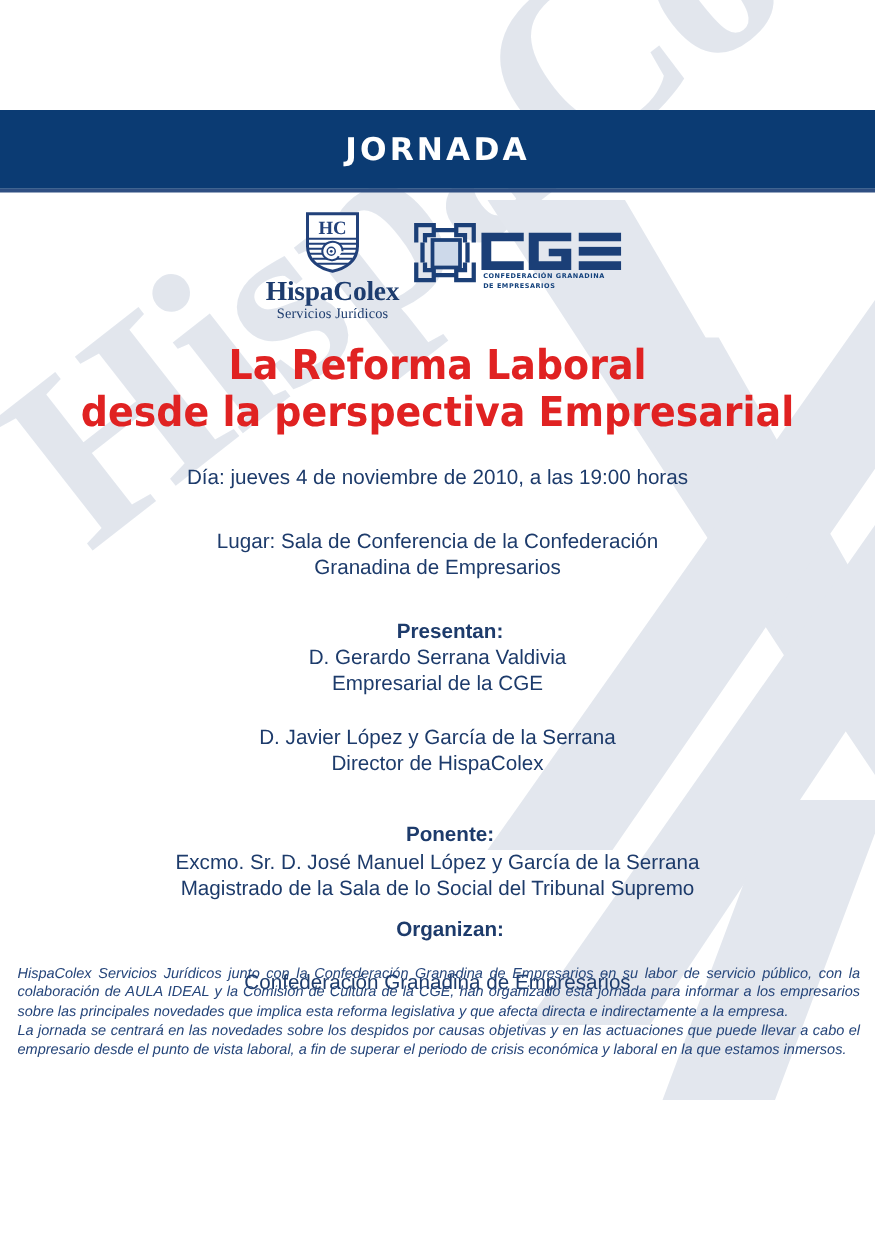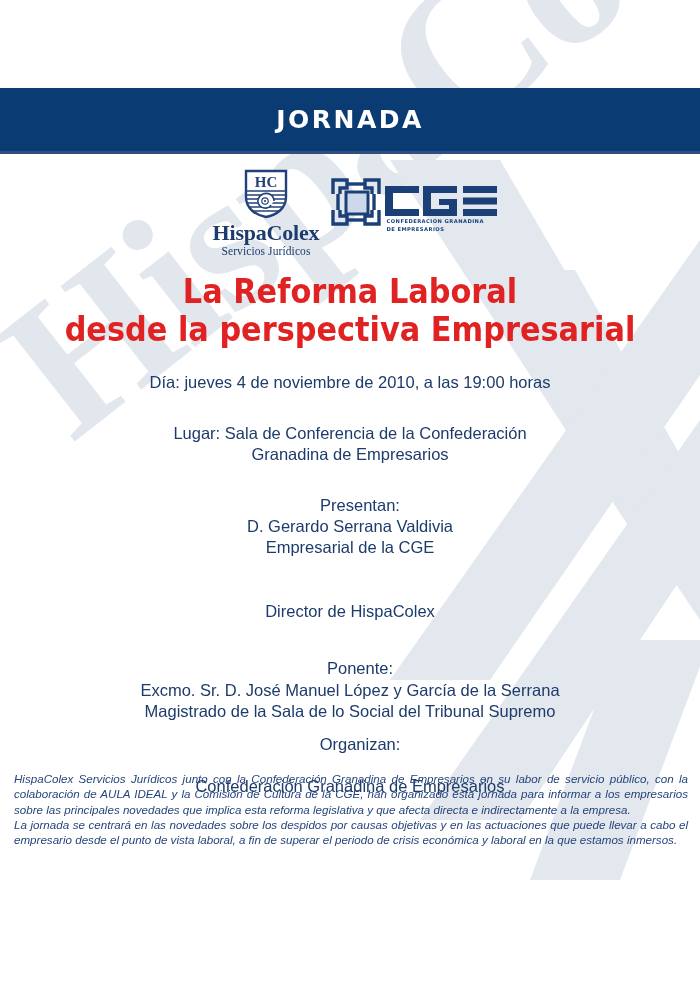--- a/index.html
+++ b/index.html
@@ -176,21 +176,21 @@
   .detail b, .lbl {
     font-weight: 400;
   }
   .blk-dia { margin-top: 22px; }
   .blk-lugar { margin-top: 30px; }
   .blk-presentan { margin-top: 30px; }
   .blk-presentan2 { margin-top: 22px; }
   .blk-ponente { margin-top: 36px; }
   .blk-organizan { margin-top: 12px; }
   .hdr {
-    font-weight: 400;
+    font-weight: 700;
     display: block;
     padding-left: 20px;
   }
 
   
   .objetivos {
     position: absolute;
     left: 14px;
     top: 771px;
     width: 674px;
@@ -318,21 +318,21 @@
       <span>Sala de Conferencia de la Confederación</span><br>
       <span>Granadina de Empresarios</span>
     </div>
 
     <div class="detail blk-presentan">
       <span class="hdr">Presentan:</span>
       <span>D. Gerardo Serrana Valdivia</span><br>
       <span>Empresarial de la CGE</span>
     </div>
     <div class="detail blk-presentan2">
-      <br>
+      <span>D. Javier López y García de la Serrana</span><br>
       <span>Director de HispaColex</span>
     </div>
 
     <div class="detail blk-ponente">
       <span class="hdr">Ponente:</span>
       <span>Excmo. Sr. D. José Manuel López y García de la Serrana</span><br>
       <span>Magistrado de la Sala de lo Social del Tribunal Supremo</span>
     </div>
 
     <div class="detail blk-organizan">

